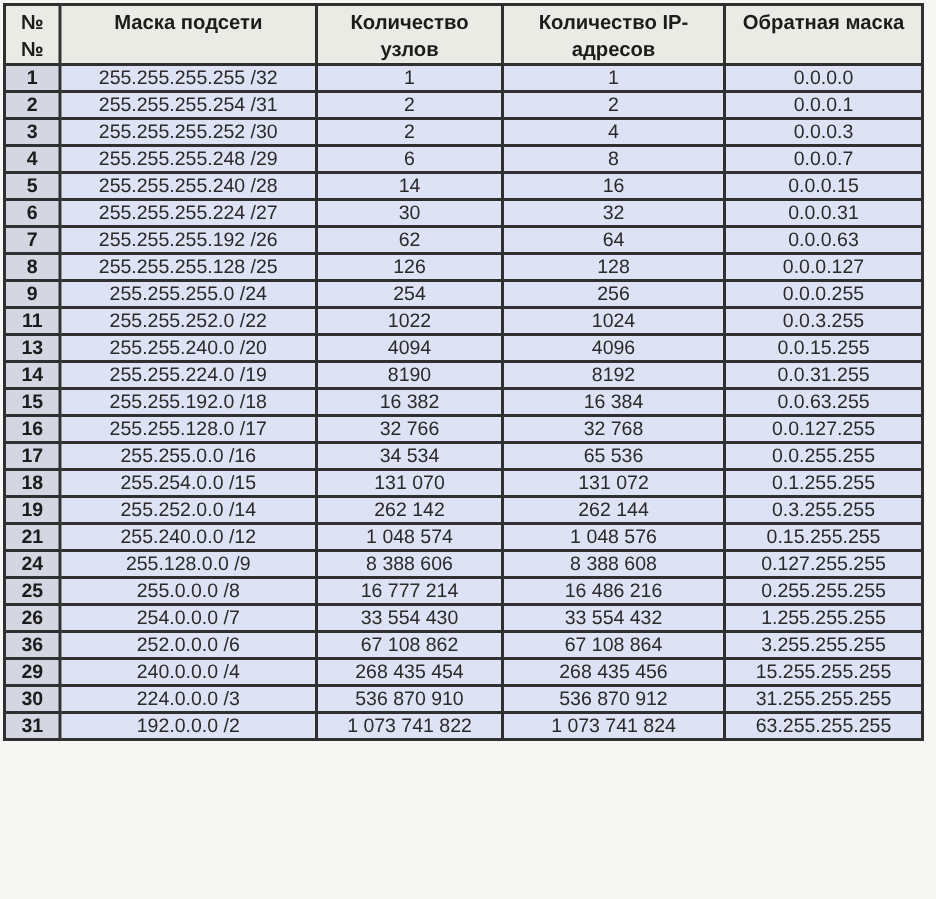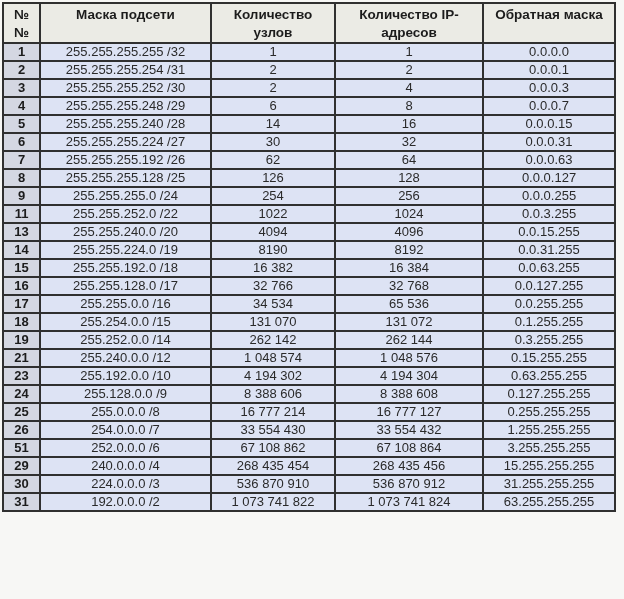--- a/index.html
+++ b/index.html
@@ -202,49 +202,42 @@
           <td>0.3.255.255</td>
         </tr>
         <tr>
           <td>21</td>
           <td>255.240.0.0 /12</td>
           <td>1 048 574</td>
           <td>1 048 576</td>
           <td>0.15.255.255</td>
         </tr>
         <tr>
-          <td>23</td>
-          <td>255.192.0.0 /10</td>
-          <td>4 194 302</td>
-          <td>4 194 304</td>
-          <td>0.63.255.255</td>
-        </tr>
-        <tr>
           <td>24</td>
           <td>255.128.0.0 /9</td>
           <td>8 388 606</td>
           <td>8 388 608</td>
           <td>0.127.255.255</td>
         </tr>
         <tr>
           <td>25</td>
           <td>255.0.0.0 /8</td>
           <td>16 777 214</td>
-          <td>16 777 127</td>
+          <td>16 486 216</td>
           <td>0.255.255.255</td>
         </tr>
         <tr>
           <td>26</td>
           <td>254.0.0.0 /7</td>
           <td>33 554 430</td>
           <td>33 554 432</td>
           <td>1.255.255.255</td>
         </tr>
         <tr>
-          <td>51</td>
+          <td>36</td>
           <td>252.0.0.0 /6</td>
           <td>67 108 862</td>
           <td>67 108 864</td>
           <td>3.255.255.255</td>
         </tr>
         <tr>
           <td>29</td>
           <td>240.0.0.0 /4</td>
           <td>268 435 454</td>
           <td>268 435 456</td>

